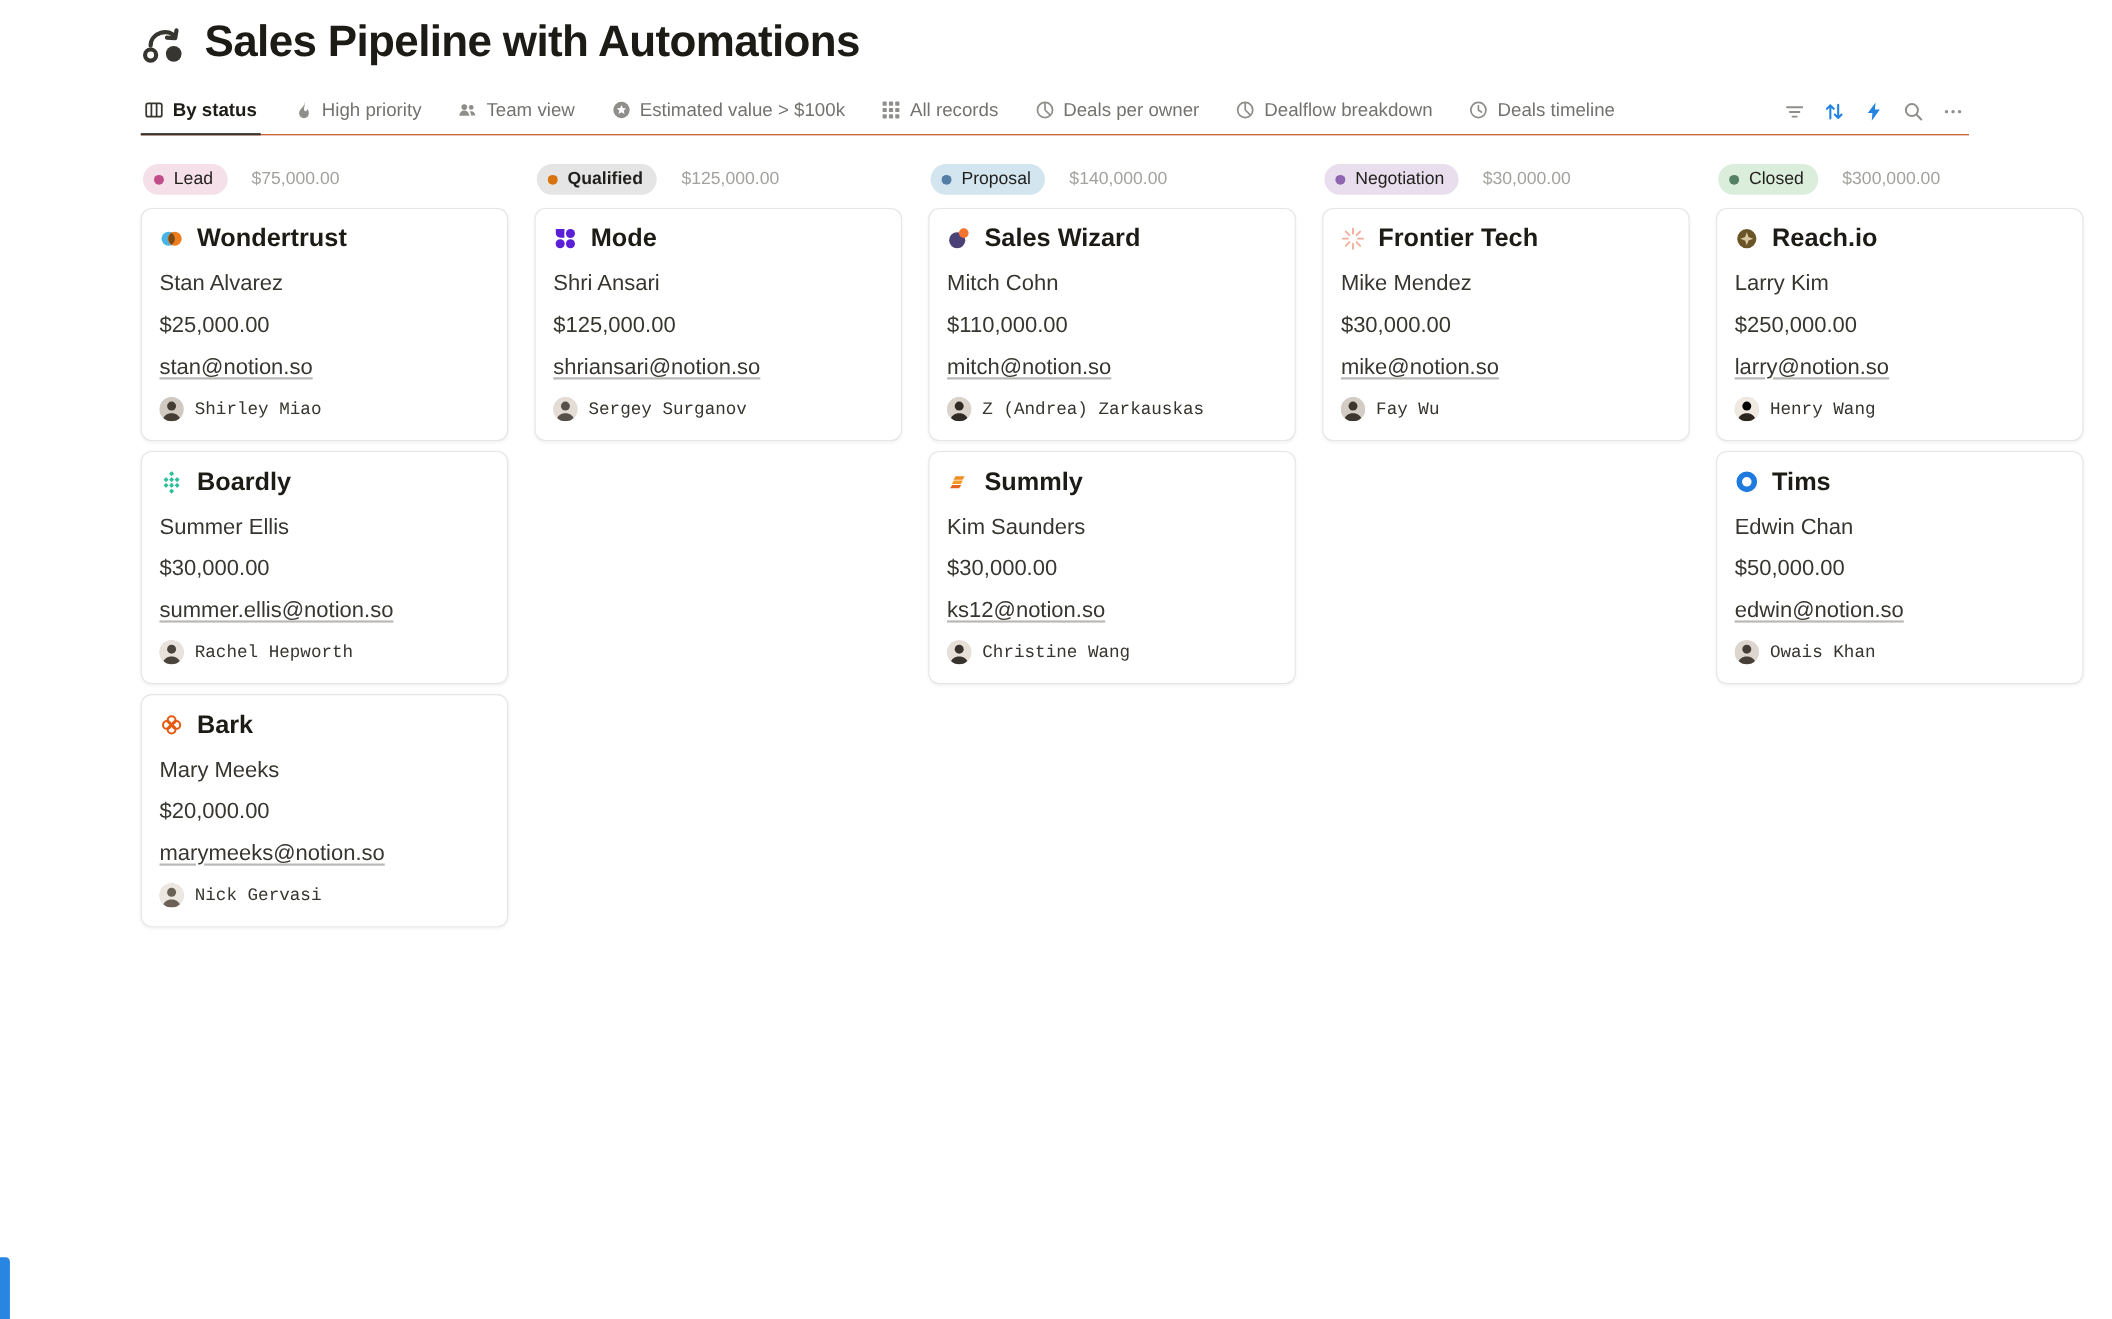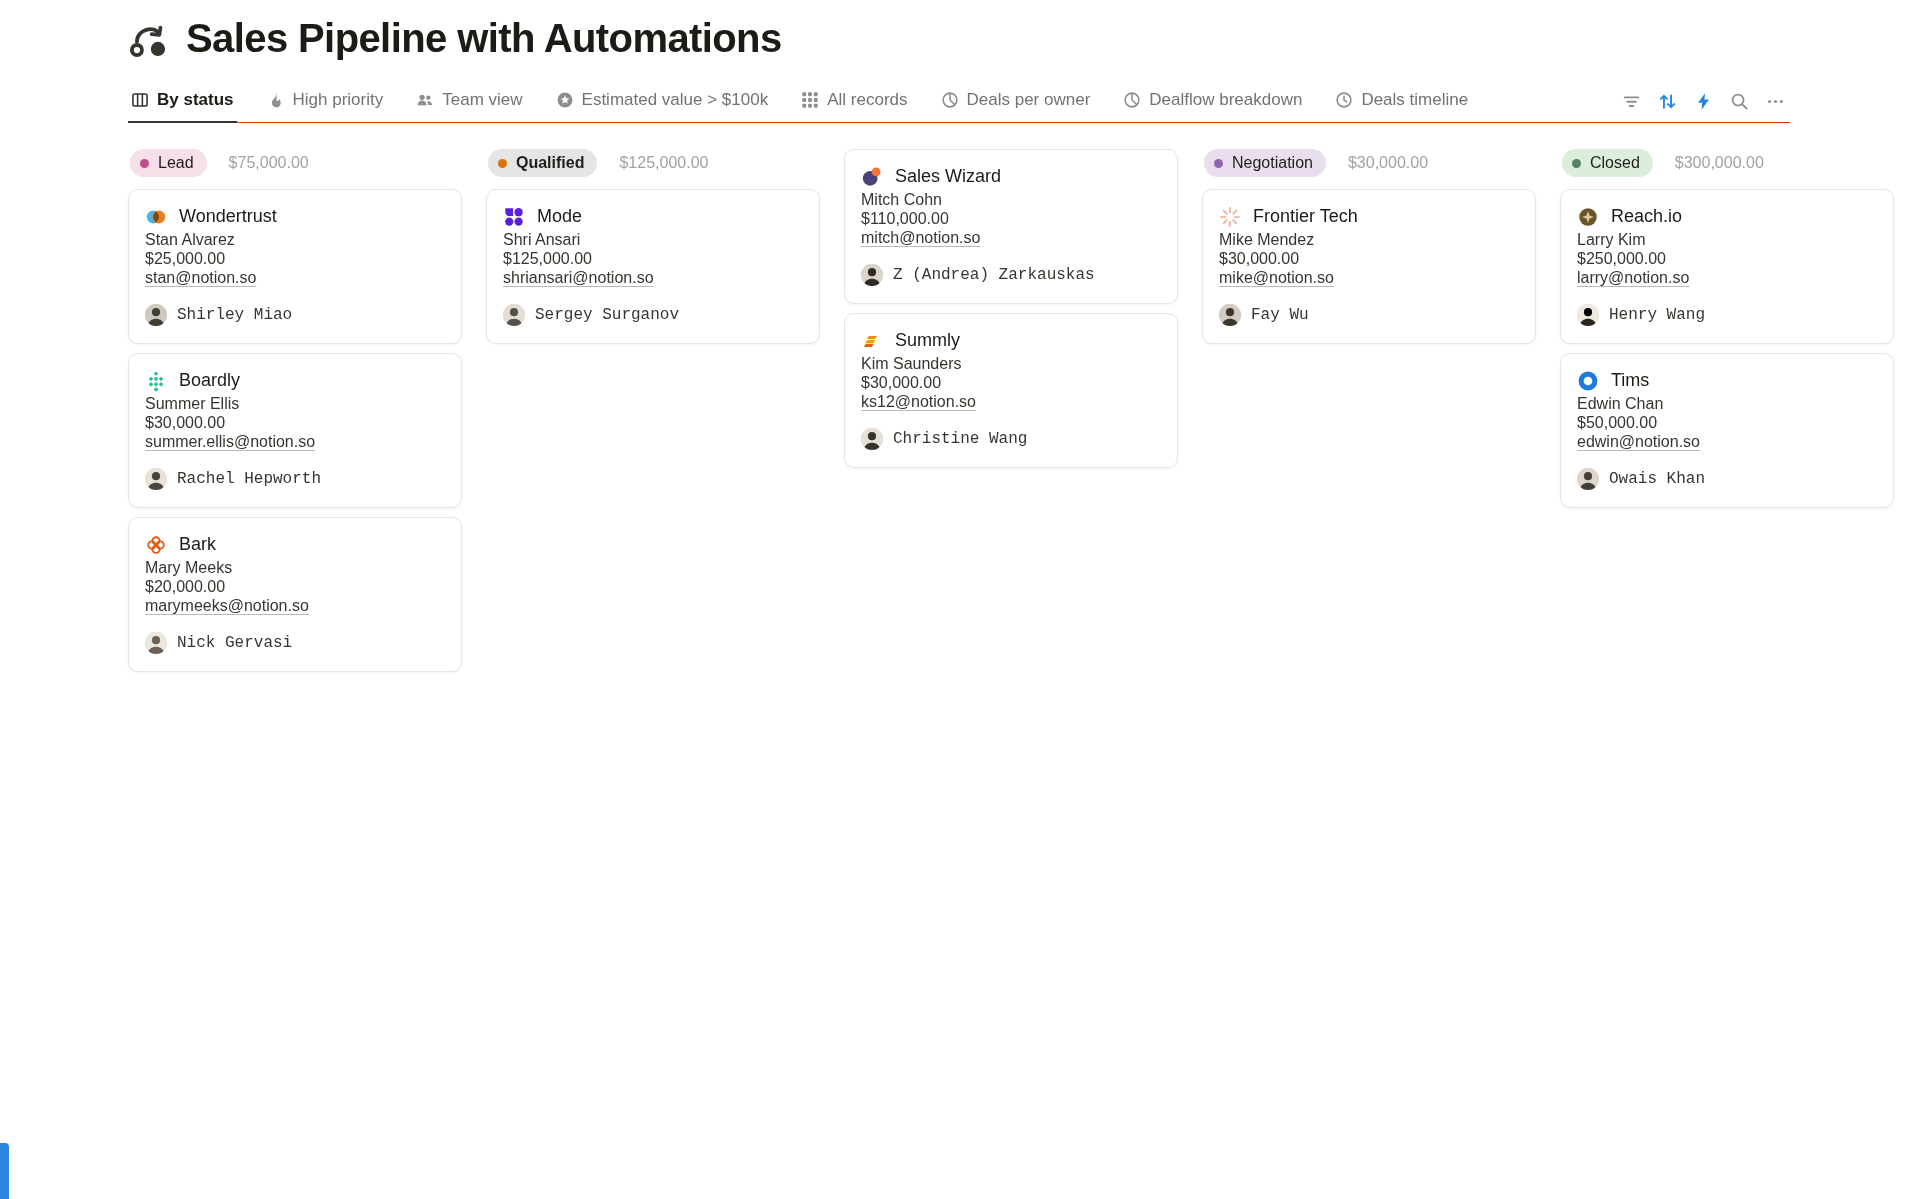--- a/index.html
+++ b/index.html
@@ -42,22 +42,22 @@
   .badge-closed { background: #dbeddb; }  .dot-closed { background: #548164; }
   .col-total { margin-left: 22px; font-size: 16px; color: #a3a29e; }
 
   
   .card { background: #fff; border: 1px solid #e7e6e4; border-radius: 10px;
     box-shadow: 0 1px 3px rgba(15,15,15,0.05); padding: 13px 16px 17px; margin-bottom: 9px;
     cursor: pointer; }
   .card-title-row { display: flex; align-items: center; gap: 12px; height: 27px; }
   .logo { width: 22px; height: 22px; display: inline-flex; flex: none; }
   .logo svg { width: 22px; height: 22px; }
-  .card-title { font-size: 18px; font-weight: 400; color: #1d1b16; }
-  .field { font-size: 16px; line-height: 19px; color: #37352f; }
+  .card-title { font-size: 23px; font-weight: 700; color: #1d1b16; }
+  .field { margin-top: 19px; font-size: 20px; line-height: 19px; color: #37352f; }
   .email { color: #37352f; text-decoration: underline; text-decoration-color: rgba(55,53,47,0.35);
     text-underline-offset: 3px; cursor: pointer; }
   .owner-row { margin-top: 17px; display: flex; align-items: center; gap: 10px;
     font-size: 16px; color: #37352f; font-family: Liberation Mono, monospace; }
   .avatar { width: 22px; height: 22px; border-radius: 50%; overflow: hidden; flex: none;
     background: #d7d2cb; }
   .avatar svg { width: 22px; height: 22px; display: block; }
 
   
   .edge-tab { position: absolute; left: 0; bottom: 0; width: 9px; height: 56px;
@@ -315,20 +315,27 @@
               <circle cx="10" cy="7.4" r="3.7" fill="#55504a"></circle>
               <path d="M2.3 20c.8-4.4 4-6.6 7.7-6.6s6.9 2.2 7.7 6.6z" fill="#55504a"></path>
             </svg>
         </span>
         <span>Sergey Surganov</span>
       </div>
     </div>
   </div>
 
   <div class="column">
+    <div class="col-head">
+      <span class="badge badge-proposal">
+        <span class="dot dot-proposal"></span>
+        <span>Proposal</span>
+      </span>
+      <span class="col-total">$140,000.00</span>
+    </div>
 
     <div class="card">
       <div class="card-title-row">
         <span class="logo">
           <svg viewBox="0 0 24 24">
             <circle cx="10" cy="13.5" r="8" fill="#4c4177"></circle>
             <circle cx="16.5" cy="6.5" r="4.8" fill="#f2742e"></circle>
           </svg>
         </span>
         <span class="card-title">Sales Wizard</span>

